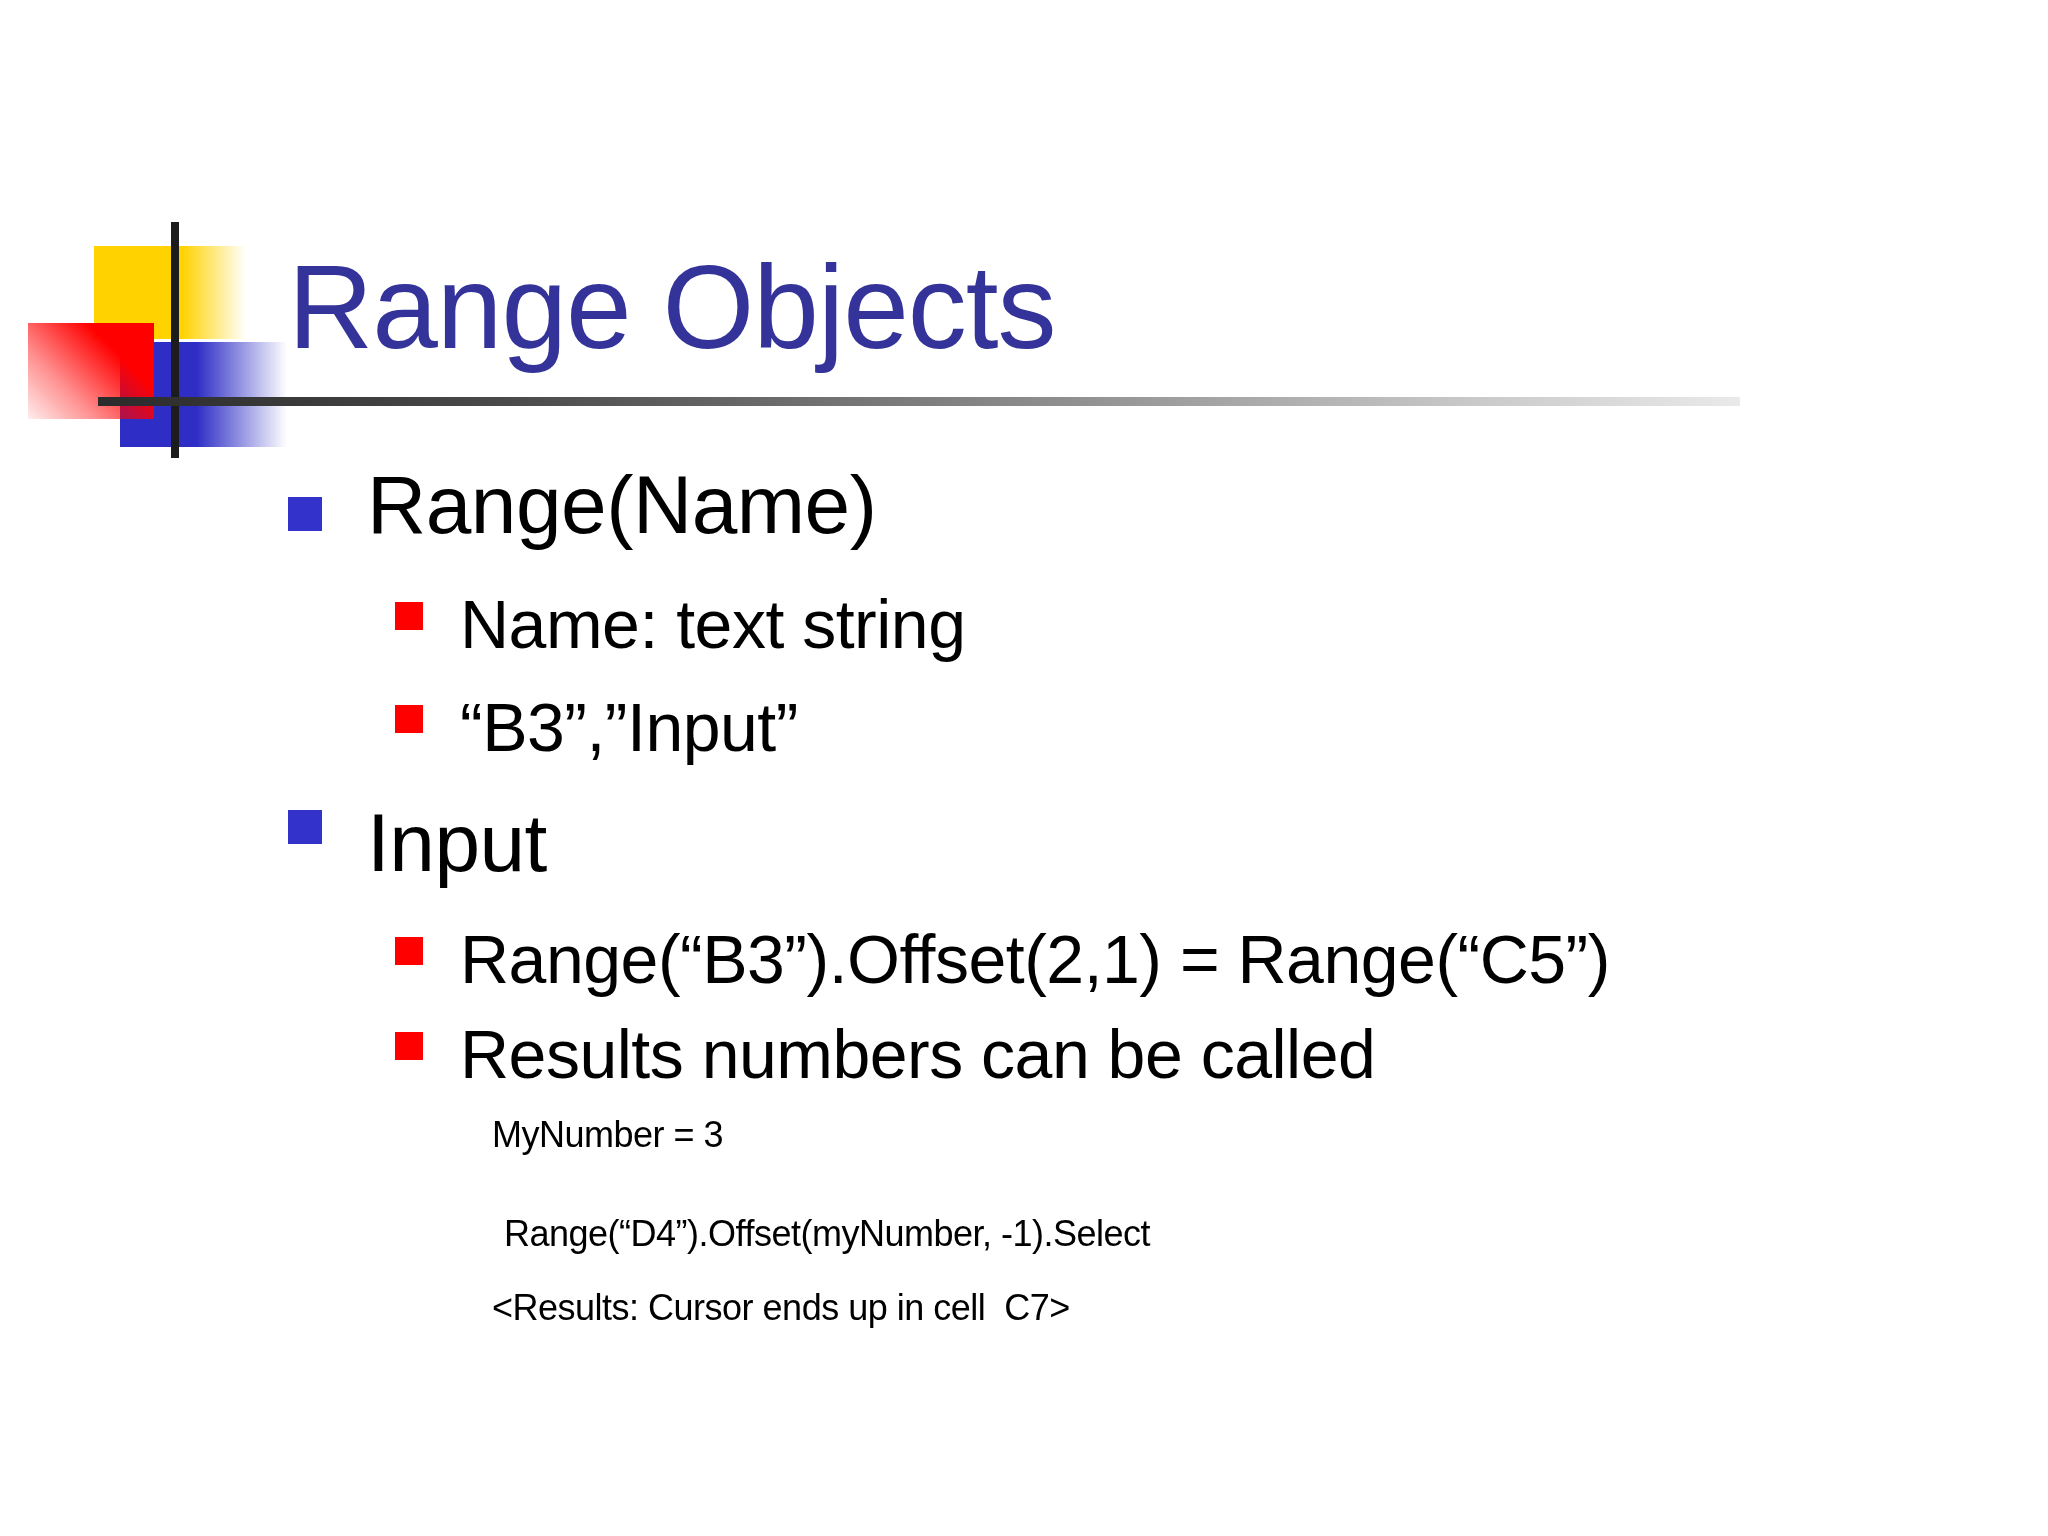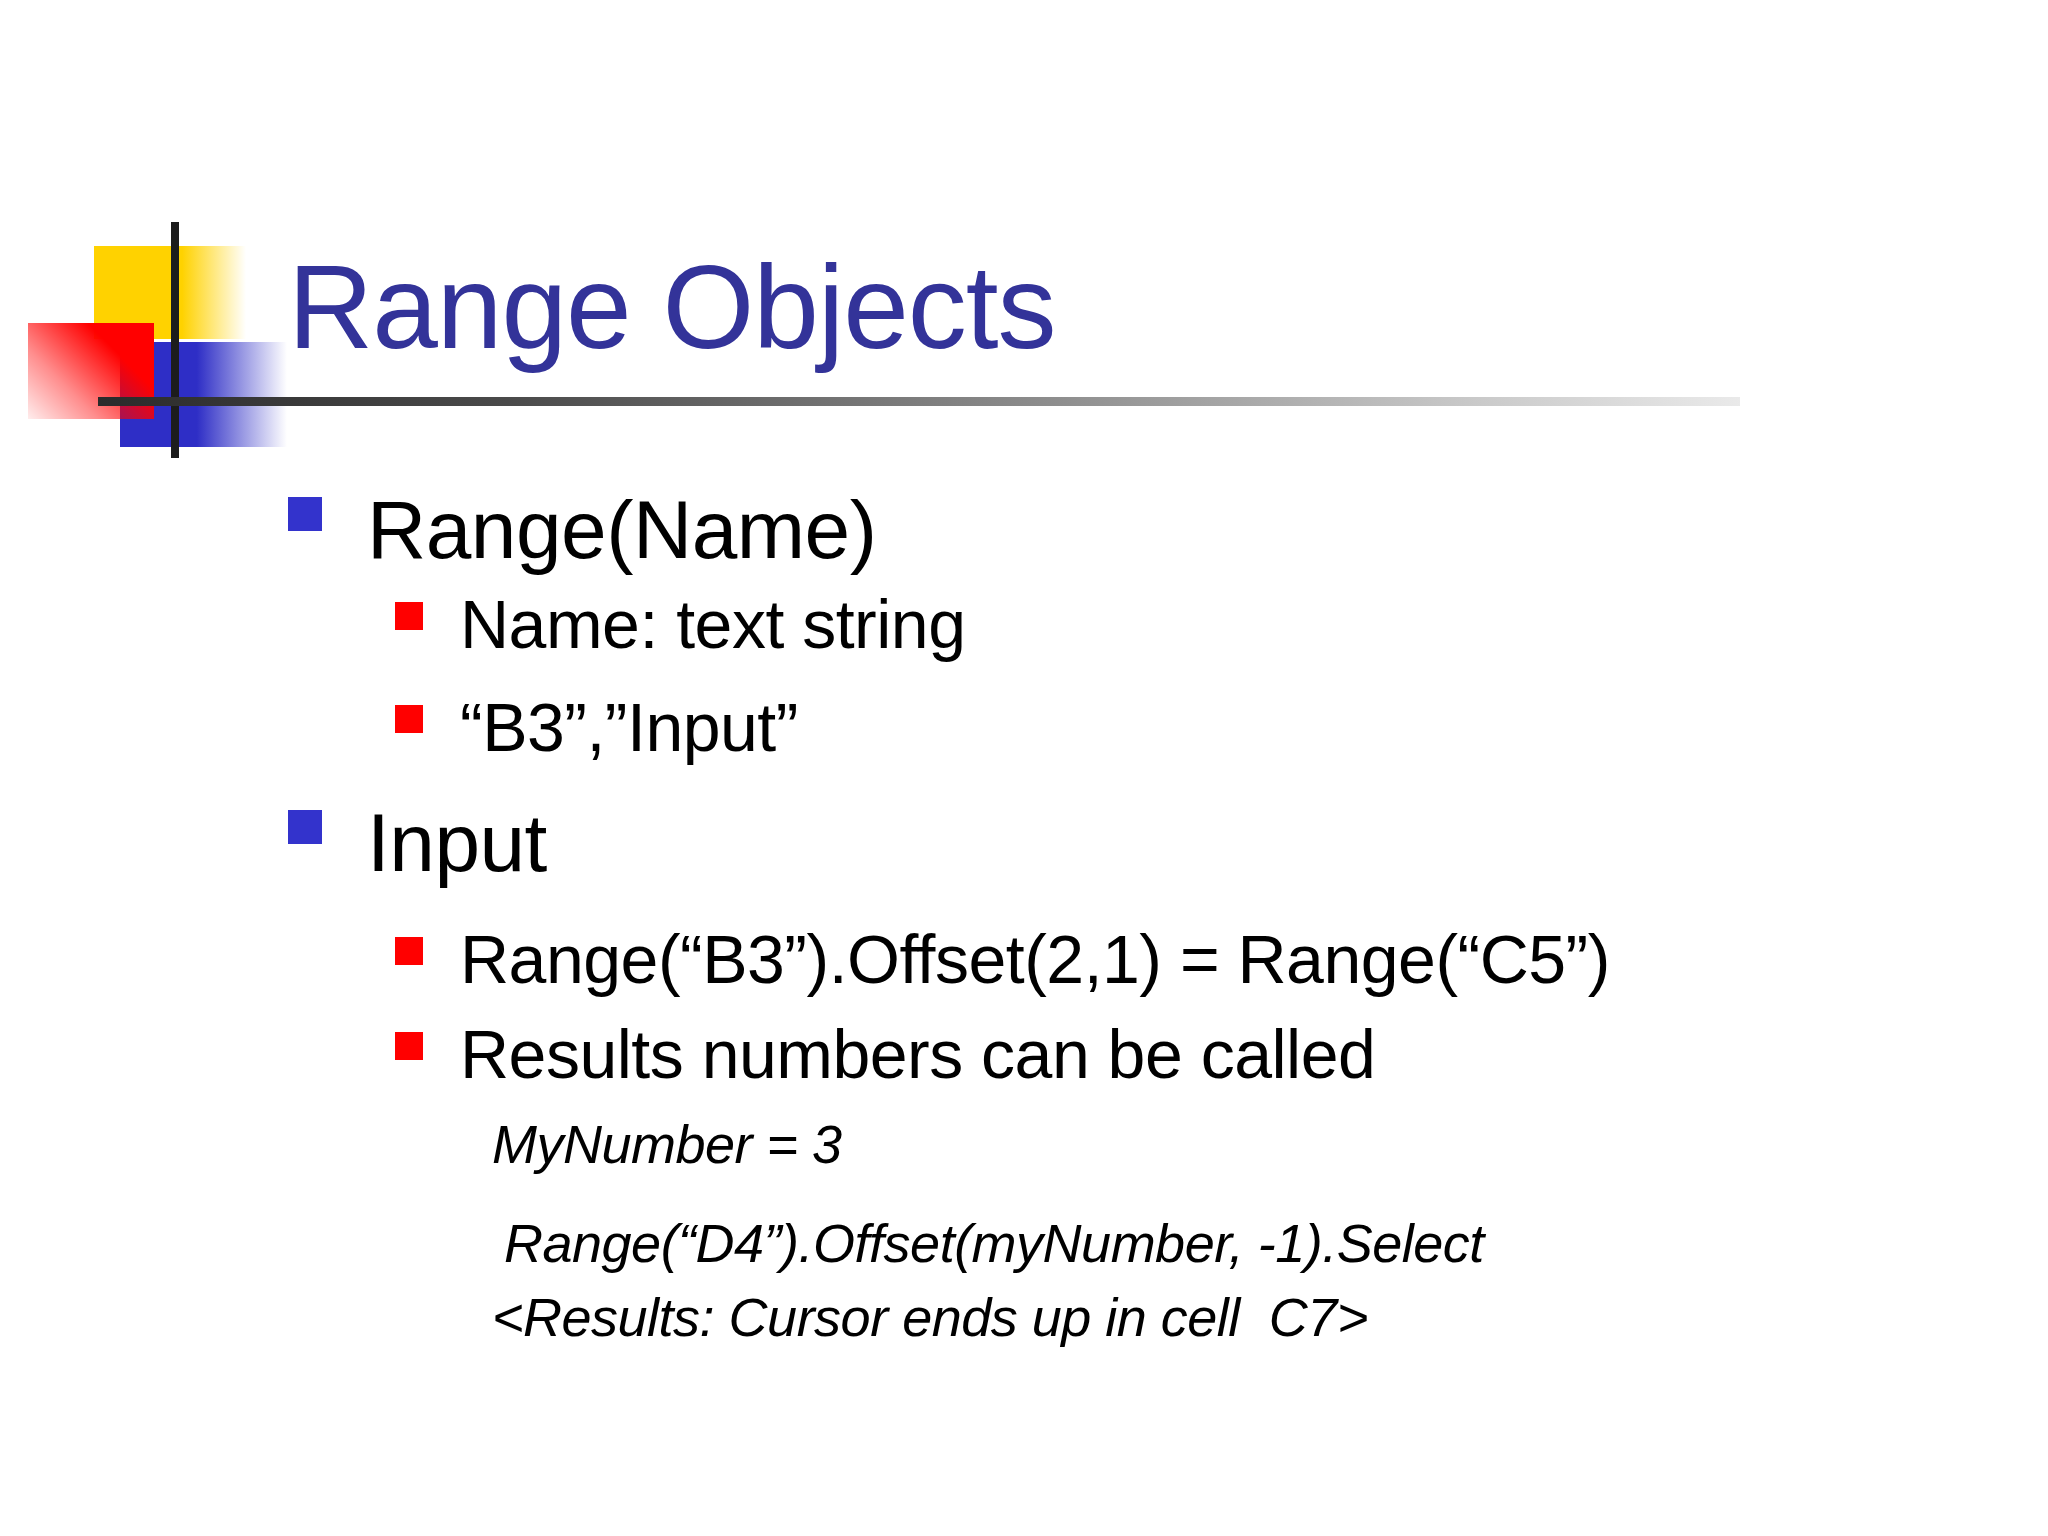--- a/index.html
+++ b/index.html
@@ -61,31 +61,31 @@
   .txt {
     position: absolute;
     line-height: 1;
     color: #000000;
     letter-spacing: -0.5px;
     white-space: pre;
     z-index: 5;
   }
   .l1 { font-size: 82px; left: 367px; }
   .l2 { font-size: 68px; left: 460px; }
-  .l3 { font-size: 54px; left: 492px; font-style: italic; }
+  .l3 { font-size: 36px; left: 492px; }
 
   .bullet {
     position: absolute;
     z-index: 5;
   }
   .b1 { width: 34px; height: 34px; left: 288px; background: #3333cc; }
   .b2 { width: 28px; height: 28px; left: 395px; background: #ff0000; }
 
   
-  .line1-t { top: 489px; }  .line1-b { top: 497px; }
+  .line1-t { top: 464px; }  .line1-b { top: 497px; }
   .line2-t { top: 590px; }  .line2-b { top: 602px; }
   .line3-t { top: 693px; }  .line3-b { top: 705px; }
   .line4-t { top: 802px; }  .line4-b { top: 810px; }
   .line5-t { top: 925px; }  .line5-b { top: 937px; }
   .line6-t { top: 1020px; } .line6-b { top: 1032px; }
   .line7-t { top: 1117px; }
   .line8-t { top: 1216px; margin-left: 12px; }
   .line9-t { top: 1290px; text-align: right; }
 </style>
 </head>

